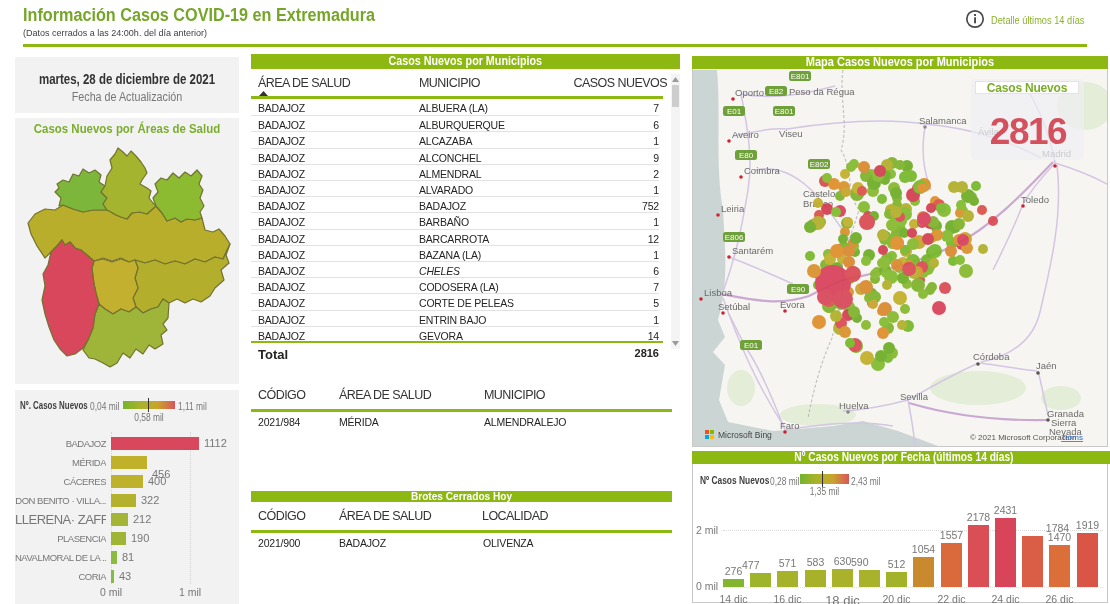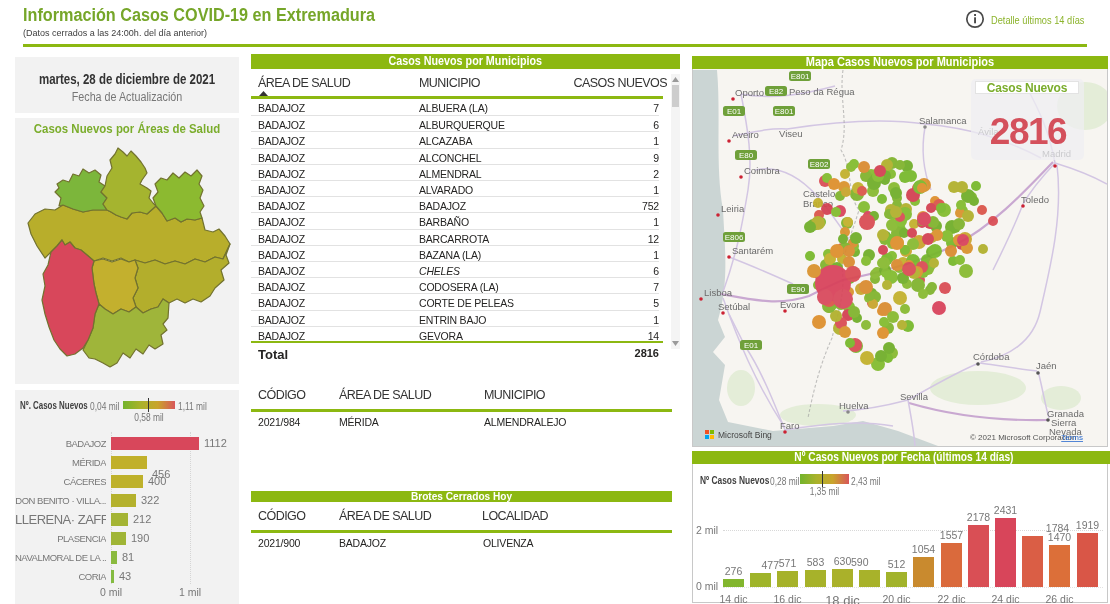--- a/index.html
+++ b/index.html
@@ -590,21 +590,21 @@
  <div style="position:absolute;left:158px;top:23px;font-size:10.5px;color:#777;white-space:nowrap;transform:scaleX(0.8);transform-origin:0 0;">2,43 mil</div>
  <div style="position:absolute;left:107px;top:33px;width:49px;text-align:center;font-size:10.5px;color:#777;white-space:nowrap;transform:scaleX(0.8);">1,35 mil</div>
  <div style="position:absolute;left:3px;top:72px;font-size:10.5px;color:#777;">2 mil</div>
  <div style="position:absolute;left:3px;top:128px;font-size:10.5px;color:#777;">0 mil</div>
  <div style="position:absolute;left:30px;top:78px;width:380px;border-top:1px dotted #d8d8d8;"></div>
  <div style="position:absolute;left:30px;top:135px;width:380px;border-top:1px dotted #e3e3e3;"></div>
  <div style="position:absolute;left:30px;top:127px;width:21px;height:8px;background:#82B62E;"></div>
       <div style="position:absolute;left:22px;top:113px;width:37px;text-align:center;font-size:10.5px;color:#777;">276</div>
       <div style="position:absolute;left:22px;top:141px;width:37px;text-align:center;font-size:10.5px;color:#777;">14 dic</div>
       <div style="position:absolute;left:57px;top:121px;width:21px;height:14px;background:#9FB42A;"></div>
-      <div style="position:absolute;left:49px;top:107px;width:37px;text-align:right;font-size:10.5px;color:#777;">477</div>
+      <div style="position:absolute;left:49px;top:107px;width:37px;text-align:left;font-size:10.5px;color:#777;">477</div>
       <div style="position:absolute;left:84px;top:119px;width:21px;height:16px;background:#A6B22A;"></div>
       <div style="position:absolute;left:76px;top:105px;width:37px;text-align:center;font-size:10.5px;color:#777;">571</div>
       <div style="position:absolute;left:76px;top:141px;width:37px;text-align:center;font-size:10.5px;color:#777;">16 dic</div>
       <div style="position:absolute;left:112px;top:118px;width:21px;height:17px;background:#A7B22A;"></div>
       <div style="position:absolute;left:104px;top:104px;width:37px;text-align:center;font-size:10.5px;color:#777;">583</div>
       <div style="position:absolute;left:139px;top:117px;width:21px;height:18px;background:#AAB12A;"></div>
       <div style="position:absolute;left:131px;top:103px;width:37px;text-align:center;font-size:10.5px;color:#777;">630</div>
       <div style="position:absolute;left:131px;top:141px;width:37px;text-align:center;font-size:13px;color:#777;">18 dic</div>
       <div style="position:absolute;left:166px;top:118px;width:21px;height:17px;background:#A8B22A;"></div>
       <div style="position:absolute;left:158px;top:104px;width:37px;font-size:10.5px;color:#777;">590</div>

